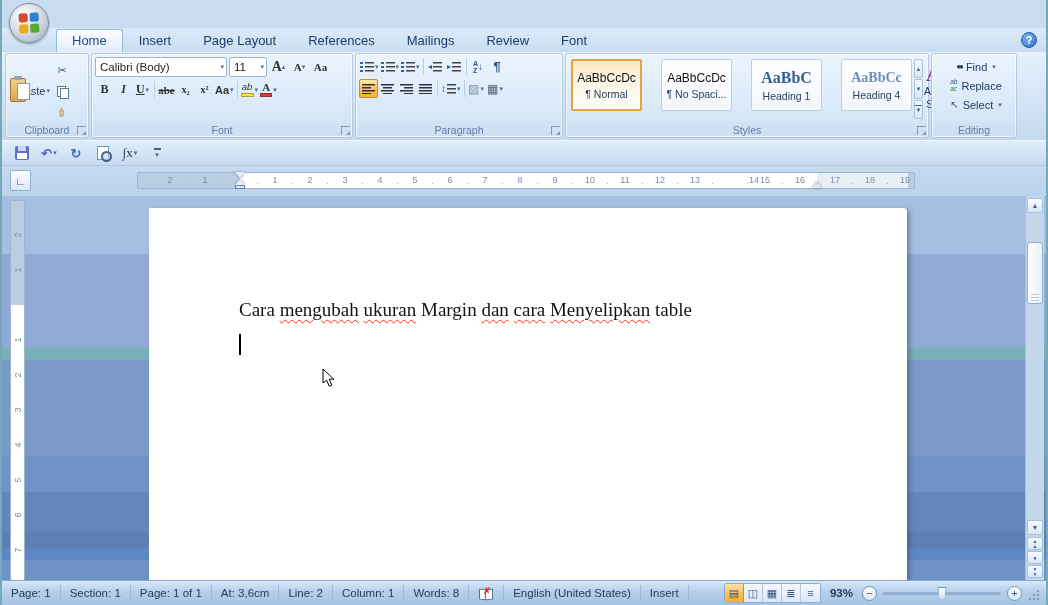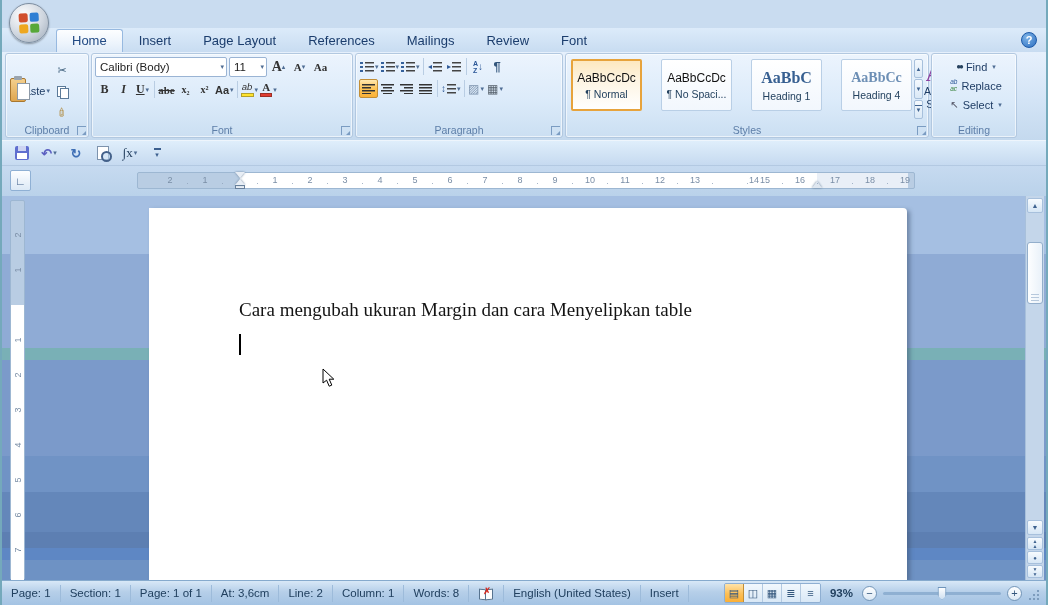--- a/index.html
+++ b/index.html
@@ -181,21 +181,21 @@
       #6487ba 296px,#6487ba 336px,
       #5d7fb2 336px,#5d7fb2 352px,
       #5e87c4 352px,#5e87c4 364px,
       #6e92c4 364px,#6e92c4 384px);}
   .vruler{position:absolute;left:8px;top:4px;width:15px;height:380px;background:#b9cde3;border:1px solid #9db7d2;border-radius:2px;}
   .vruler .white{position:absolute;left:0;top:104px;width:100%;height:276px;background:#fff;}
   .vnum{position:absolute;left:1px;font-size:9px;color:#7a8ea6;transform:rotate(-90deg);width:12px;text-align:center;}
   .page{position:absolute;left:147px;top:12px;width:758px;height:372px;background:#fff;
     box-shadow:3px 2px 4px rgba(60,80,110,.5);border-radius:0 4px 0 0;}
   .doctext{position:absolute;left:90px;top:91px;font-family:"Liberation Serif",serif;font-size:19px;color:#131313;white-space:nowrap;}
-  .doctext .miss{text-decoration-style:wavy;text-decoration-color:#ff2a1a;text-decoration-thickness:1px;text-underline-offset:3px;}
+  .doctext .miss{text-decoration:underline;text-decoration-style:wavy;text-decoration-color:#ff2a1a;text-decoration-thickness:1px;text-underline-offset:3px;}
   .caret{position:absolute;left:90px;top:126px;width:1.5px;height:21px;background:#000;}
   .mousecursor{position:absolute;left:320px;top:172px;}
   
   .vscroll{position:absolute;right:2px;top:0;width:19px;height:384px;background:#c4d6ea;border-left:1px solid #a8c0db;}
   .scrbtn{position:absolute;left:1px;width:16px;height:15px;border:1px solid #a7c0dc;border-radius:2px;
     background:linear-gradient(#f7fbfe,#d6e6f5);display:flex;align-items:center;justify-content:center;
     font-size:7px;color:#3f6390;line-height:1;flex-direction:column;}
   .thumb{position:absolute;left:1px;top:46px;width:16px;height:62px;border:1px solid #93aecb;border-radius:3px;
     background:linear-gradient(90deg,#fdfeff,#e9f1f9);display:flex;align-items:center;justify-content:center;}
   .thumb .grip{width:8px;height:7px;background:

